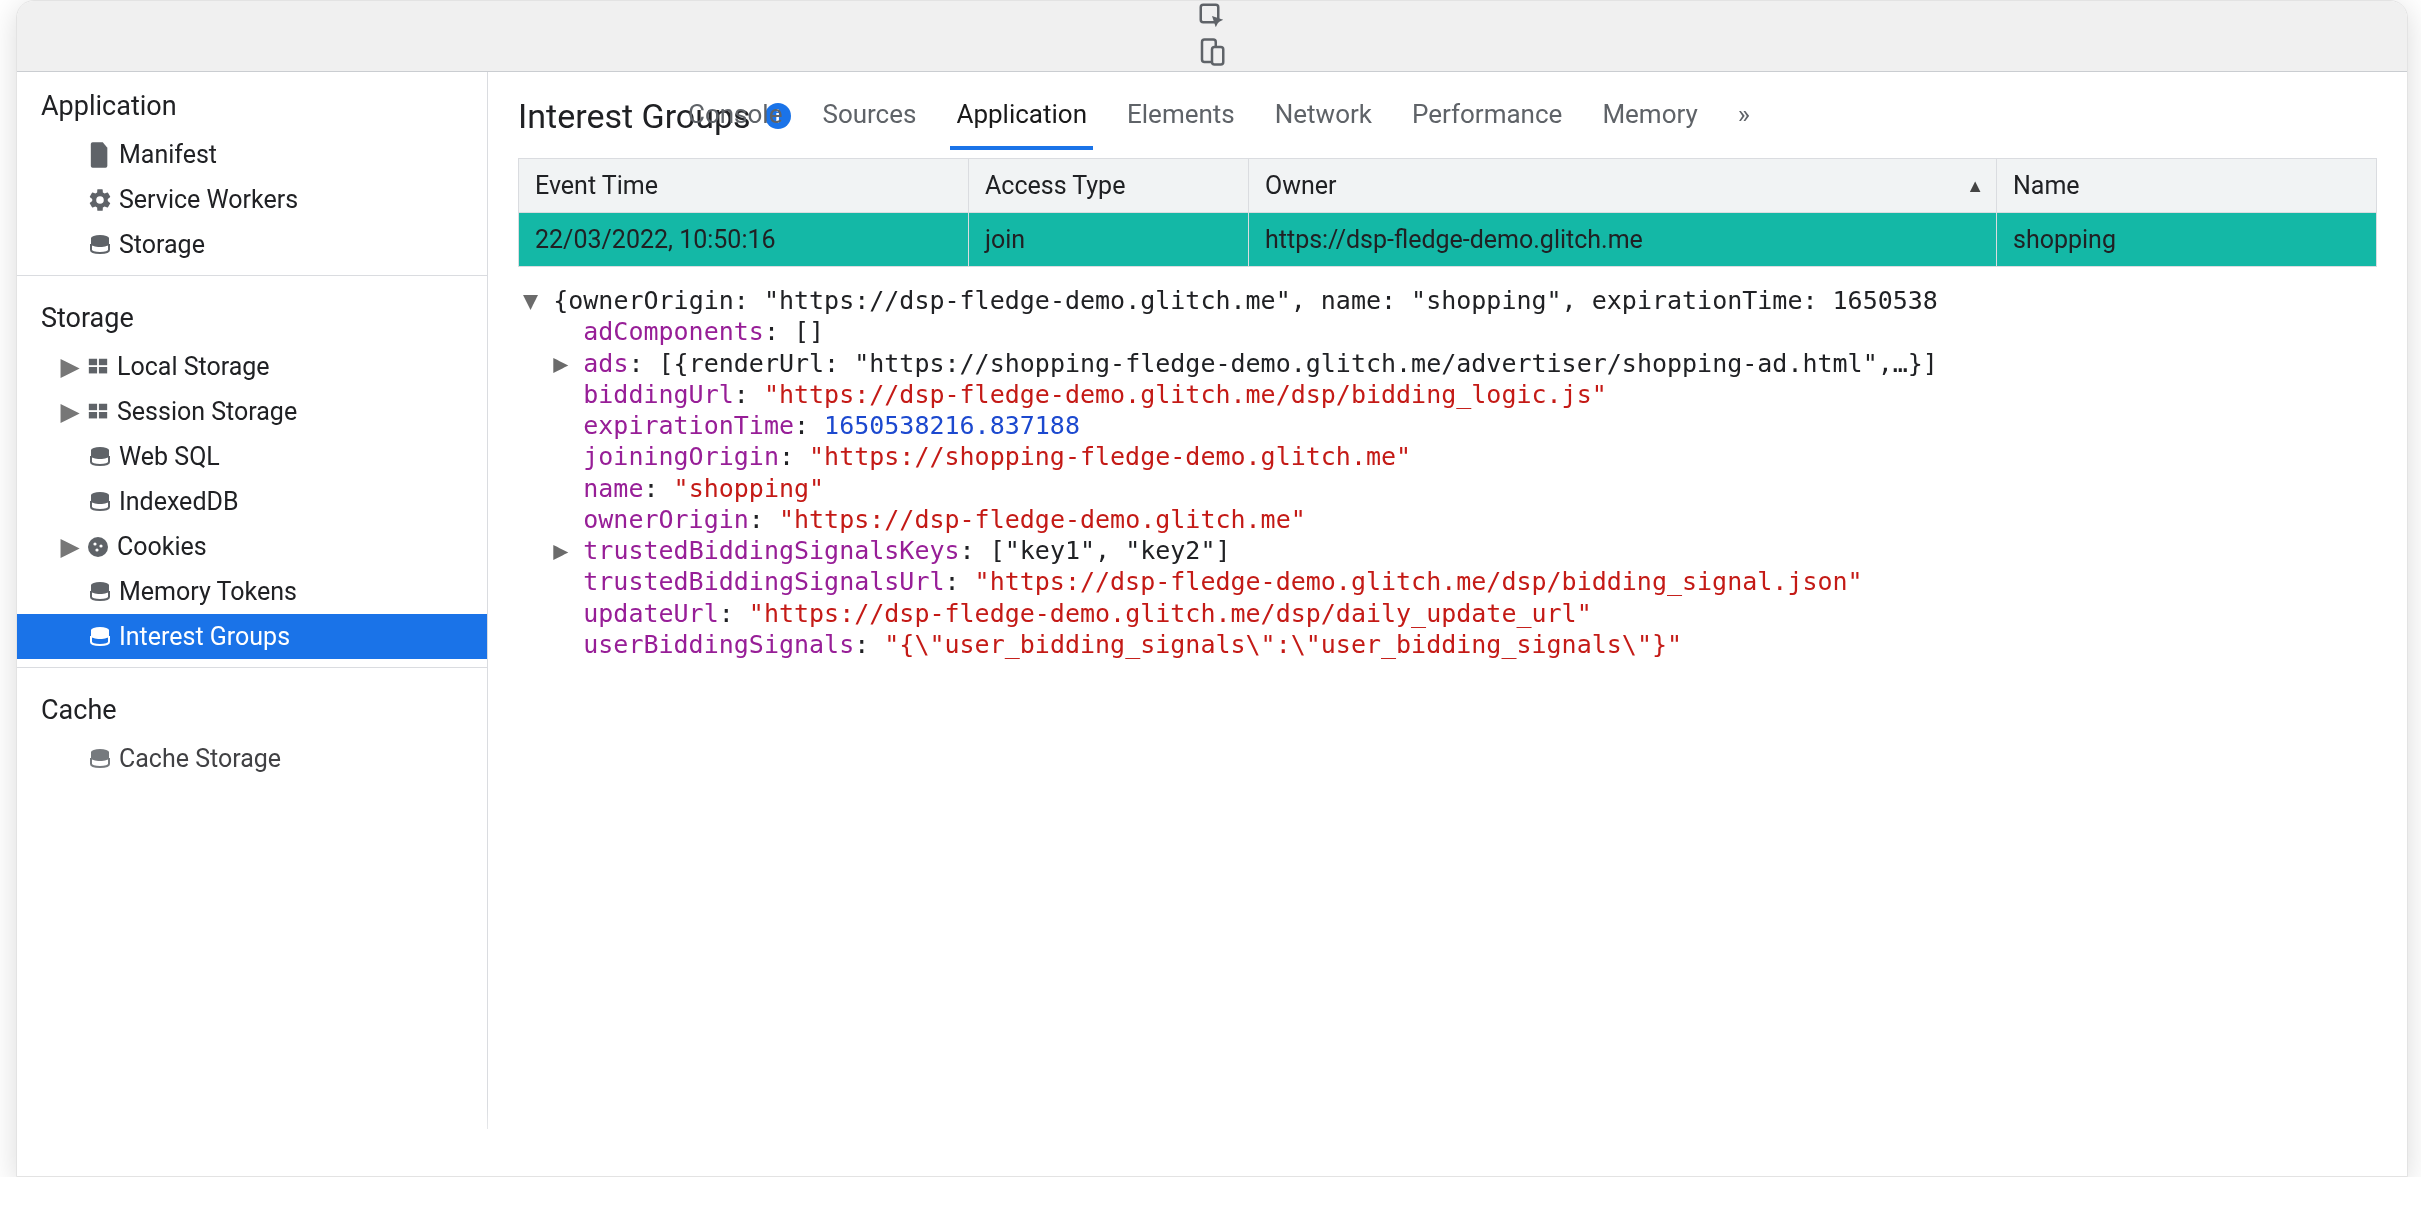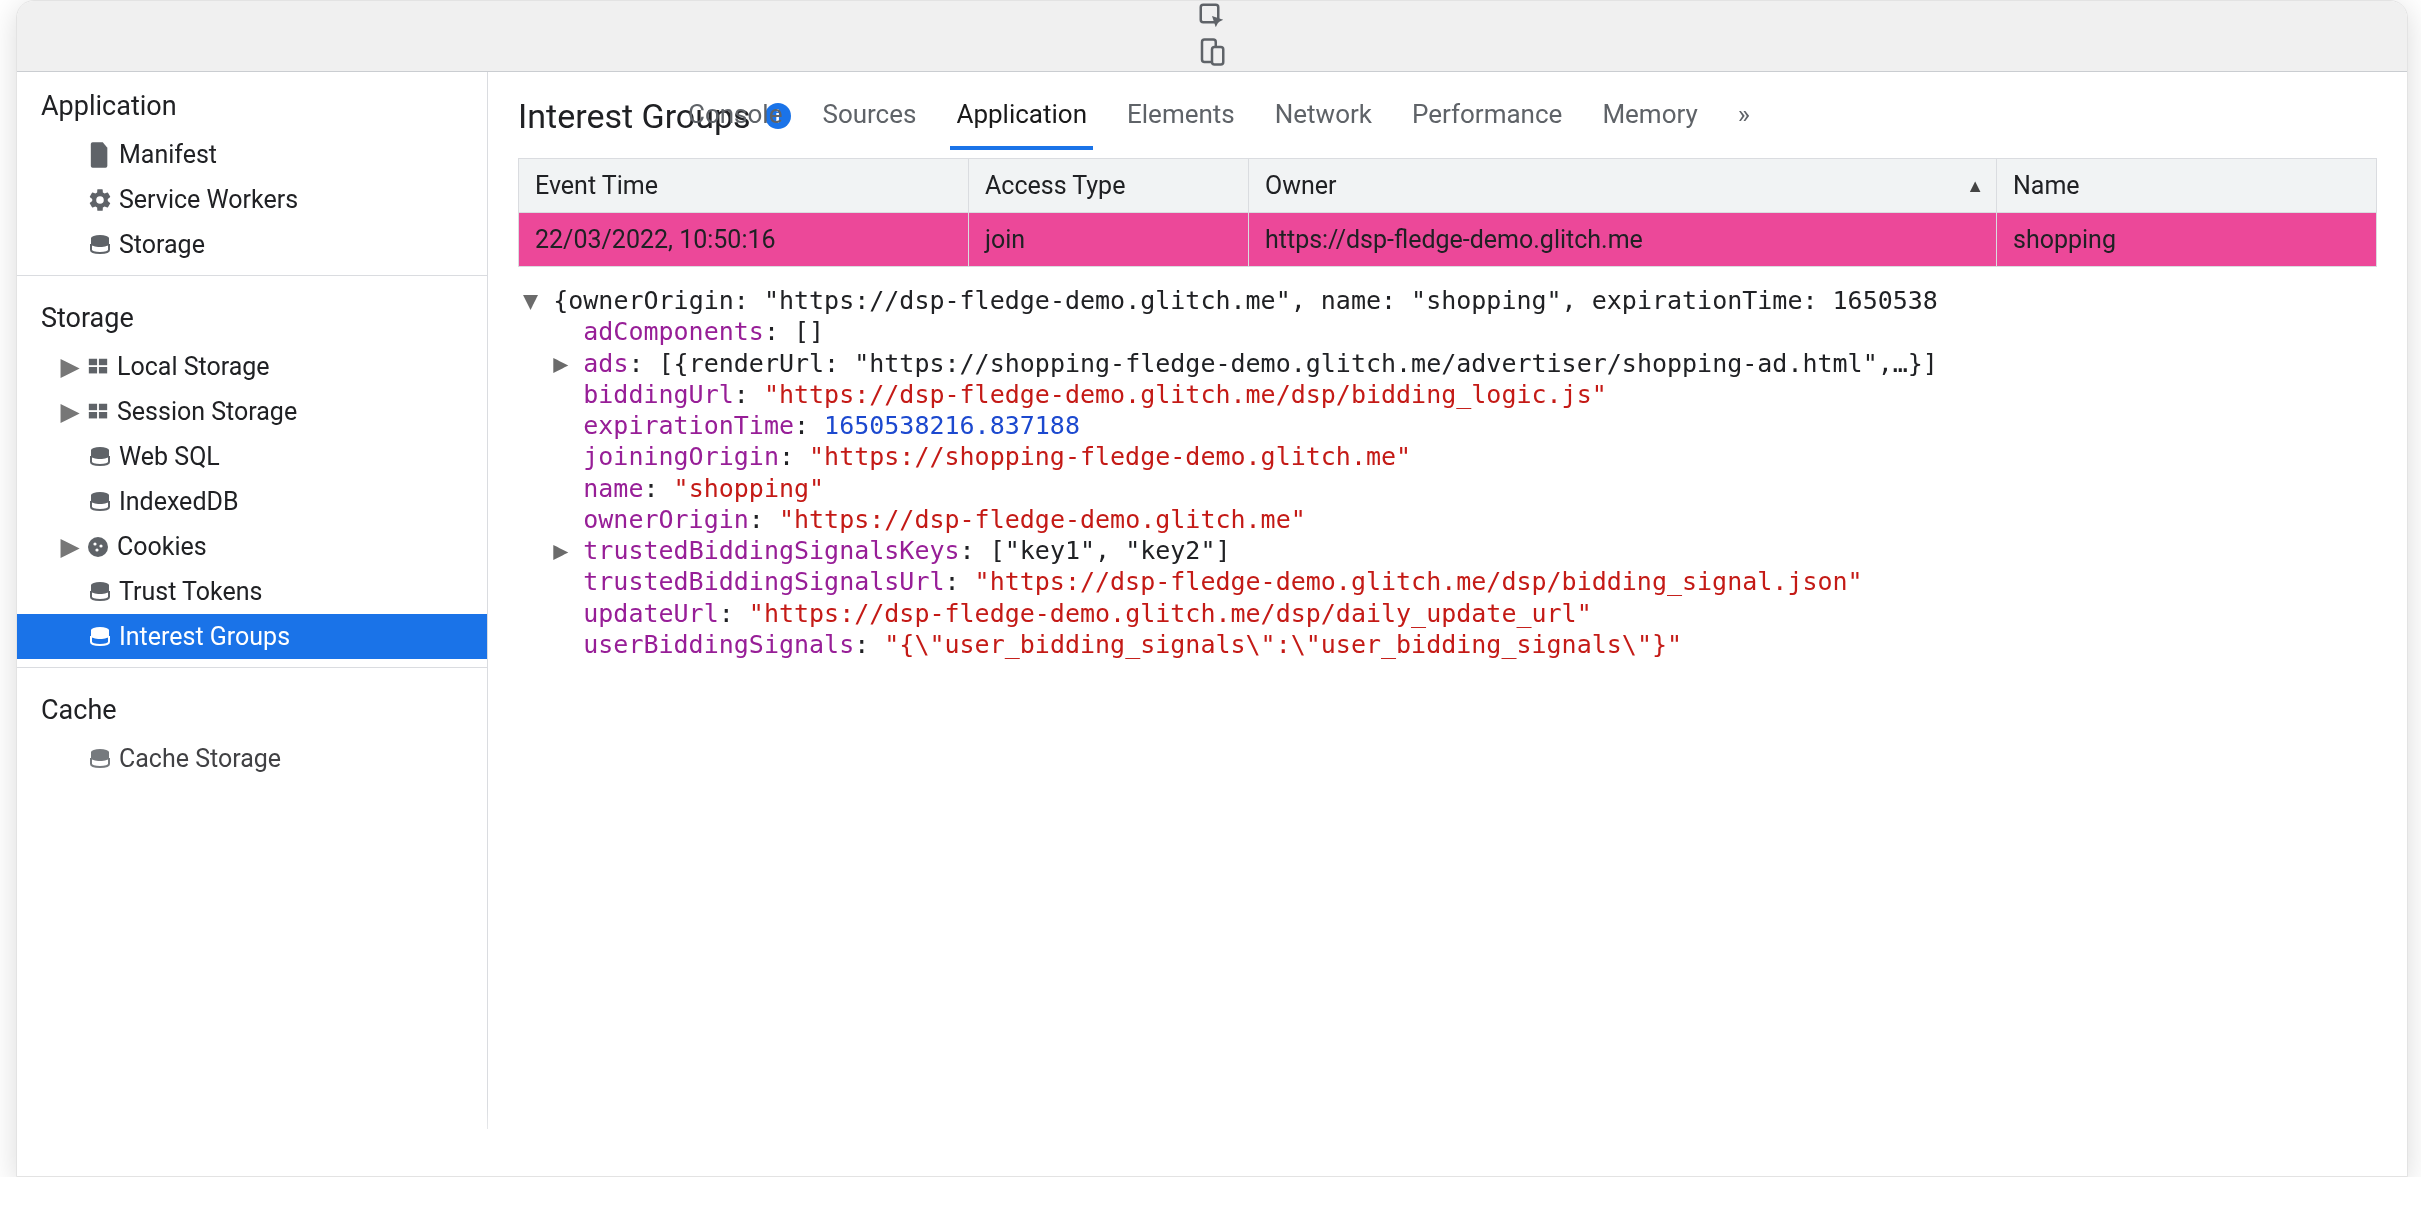--- a/index.html
+++ b/index.html
@@ -91,21 +91,21 @@
 
   
   .content{flex:1;display:flex;flex-direction:column;overflow:hidden}
   .page-title{display:flex;align-items:center;gap:14px;font-size:34px;font-weight:400;color:#202124;padding:24px 30px 22px 30px}
   .info{width:26px;height:26px;border-radius:50%;background:#1a73e8;color:#fff;display:flex;align-items:center;justify-content:center;font-size:18px;font-weight:700}
   .table-wrap{padding:0 30px}
   table{width:100%;border-collapse:collapse;border:1px solid var(--row-border);font-size:25px}
   th,td{border:1px solid var(--row-border);padding:12px 16px;text-align:left;vertical-align:middle}
   th{background:#f1f3f4;font-weight:400;color:#202124;position:relative}
   th .sort{position:absolute;right:12px;top:50%;transform:translateY(-50%);color:#444;font-size:18px}
-  tbody tr{background:#ec4899}
+  tbody tr{background:#14b8a6}
   .json{
     font-family:ui-monospace,SFMono-Regular,Menlo,Consolas,monospace;
     white-space:pre;
     font-size:25px;line-height:1.25;
     padding:18px 10px 20px 20px;
     color:#202124;overflow:hidden;
   }
   .jk{color:var(--json-key)}
   .js{color:var(--json-str)}
   .jn{color:var(--json-num)}
@@ -279,21 +279,21 @@
         <span>Cookies</span>
       </div>
       <div class="tree-item lvl1">
         <span class="glyph">
             <svg width="24" height="24" viewBox="0 0 24 24" fill="#5f6368">
               <ellipse cx="12" cy="5" rx="9" ry="3"></ellipse>
               <path d="M3 5v6c0 1.66 4 3 9 3s9-1.34 9-3V5"></path>
               <path d="M3 11v6c0 1.66 4 3 9 3s9-1.34 9-3v-6" fill="none" stroke="#5f6368" stroke-width="2"></path>
             </svg>
           </span>
-        <span>Trust Tokens</span>
+        <span>Memory Tokens</span>
       </div>
       <div class="tree-item lvl1 selected">
         <span class="glyph">
             <svg width="24" height="24" viewBox="0 0 24 24" fill="#ffffff">
               <ellipse cx="12" cy="5" rx="9" ry="3"></ellipse>
               <path d="M3 5v6c0 1.66 4 3 9 3s9-1.34 9-3V5"></path>
               <path d="M3 11v6c0 1.66 4 3 9 3s9-1.34 9-3v-6" fill="none" stroke="#ffffff" stroke-width="2"></path>
             </svg>
           </span>
         <span>Interest Groups</span>

